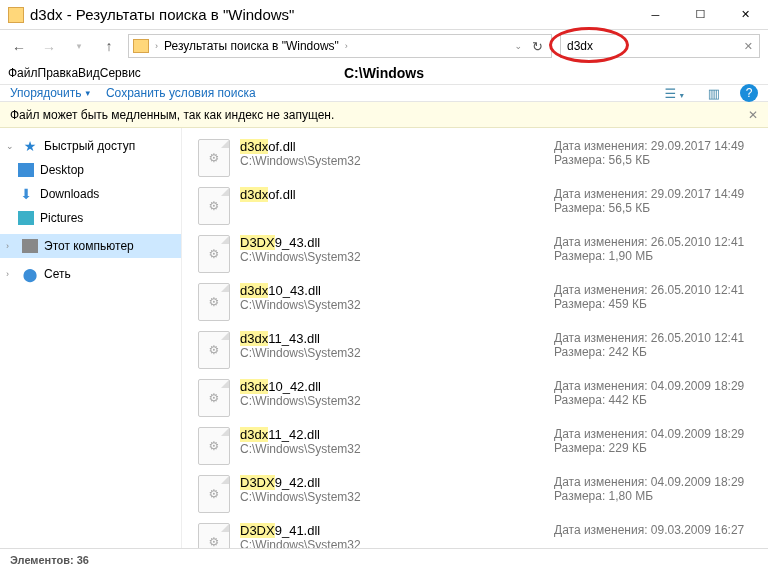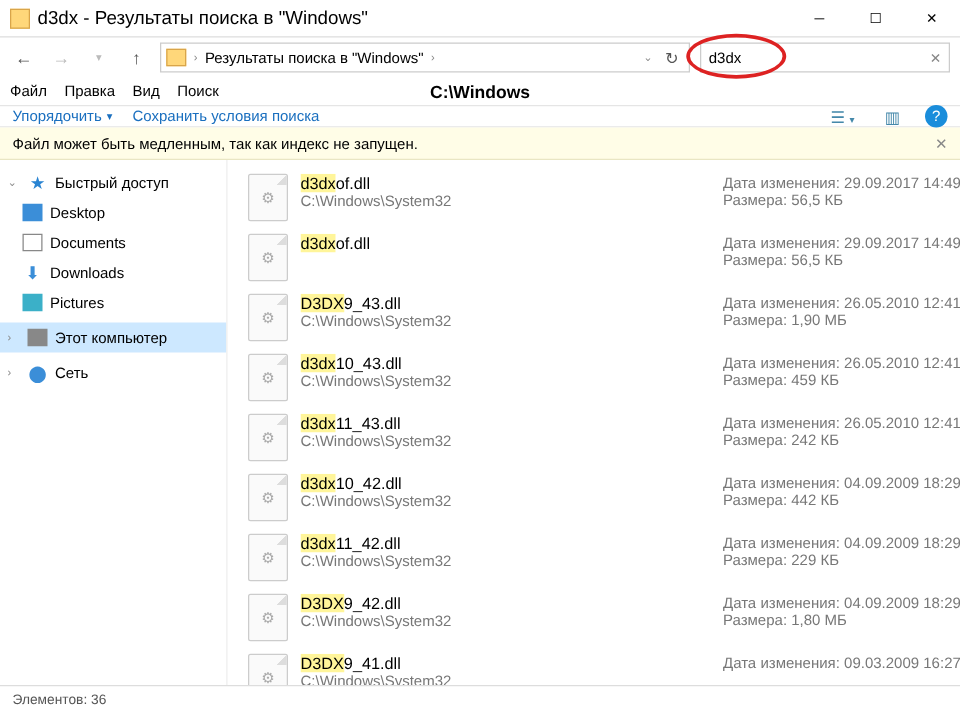--- a/index.html
+++ b/index.html
@@ -19,21 +19,21 @@
 .addrwrap .crumb { font-size: 12px; }
 .addrwrap .sep { color: #888; font-size: 9px; }
 .addrwrap .spacer { flex: 1; }
 .addrwrap .drop { color: #888; font-size: 9px; }
 .addrwrap .refresh { color: #555; font-size: 13px; padding: 0 4px; }
 .searchwrap { width: 200px; height: 24px; border: 1px solid #ccc; display: flex; align-items: center; padding: 0 6px; position: relative; }
 .searchwrap input { border: none; outline: none; flex: 1; font-size: 12px; }
 .searchwrap .clr { color: #888; font-size: 11px; }
 .redcircle { position: absolute; top: -8px; left: -12px; width: 80px; height: 36px; border: 3px solid #d22; border-radius: 50%; pointer-events: none; }
 
-.menubar { height: 22px; display: flex; align-items: center; padding: 0 8px; gap: 14px; font-size: 12px; position: relative; text-align: right; }
+.menubar { height: 22px; display: flex; align-items: center; padding: 0 8px; font-size: 12px; position: relative; text-align: right; }
 .menubar .bold { font-weight: bold; position: absolute; left: 50%; transform: translateX(-50%); font-size: 14px; }
 
 .cmdbar { height: 18px; border-top: 1px solid #e5e5e5; border-bottom: 1px solid #e5e5e5; display: flex; align-items: center; padding: 0 10px; gap: 16px; }
 .cmdbar .org { color: #1a6fbf; display: flex; align-items: center; gap: 4px; }
 .cmdbar .save { color: #1a6fbf; }
 .cmdbar .spacer { flex: 1; }
 .cmdbar .viewbtn { color: #48a; padding: 0 4px; font-size: 13px; }
 .cmdbar .help { width: 18px; height: 18px; border-radius: 50%; background: #1a8ddb; color: #fff; display: flex; align-items: center; justify-content: center; font-size: 12px; }
 
 .infobar { background: #fffde7; border-bottom: 1px solid #e9e6c3; height: 26px; display: flex; align-items: center; padding: 0 10px; font-size: 12px; }
@@ -57,23 +57,23 @@
 
 .list { flex: 1; overflow-y: auto; overflow-x: hidden; padding: 6px 4px 6px 16px; }
 .row { display: flex; align-items: flex-start; padding: 5px 0; gap: 10px; }
 .row .ficon { width: 32px; height: 38px; border: 1px solid #ccc; background: #fafafa; border-radius: 2px; display: flex; align-items: center; justify-content: center; font-size: 12px; color: #aaa; flex-shrink: 0; position: relative; }
 .row .ficon::before { content: ""; position: absolute; top: 0; right: 0; width: 8px; height: 8px; background: linear-gradient(135deg, transparent 49%, #ddd 51%); }
 .row .mid { flex: 1; min-width: 0; }
 .row .name { font-size: 13px; white-space: nowrap; overflow: hidden; text-overflow: ellipsis; }
 .row .name .hl { background: #fff59a; }
 .row .path { color: #777; font-size: 12px; white-space: nowrap; overflow: hidden; text-overflow: ellipsis; }
 .row .meta { width: 210px; flex-shrink: 0; color: #777; font-size: 12px; }
-.row .meta div { white-space: nowrap; margin-left: 24px; }
-
-.status { height: 22px; border-top: 1px solid #ddd; display: flex; align-items: center; padding: 0 10px; font-size: 11px; color: #555; }
+.row .meta div { white-space: nowrap; }
+
+.status { height: 22px; border-top: 1px solid #ddd; display: flex; align-items: center; padding: 0 10px; font-size: 11px; color: #555; font-weight: bold; }
 
 ::-webkit-scrollbar { width: 16px; }
 ::-webkit-scrollbar-track { background: #f0f0f0; }
 ::-webkit-scrollbar-thumb { background: #c7c7c7; }
 </style>
 </head>
 <body>
 
 <div class="titlebar">
   <div class="icon"></div>
@@ -103,21 +103,21 @@
     <div class="redcircle"></div>
     <input value="d3dx" style="">
     <span class="clr">✕</span>
   </div>
 </div>
 
 <div class="menubar">
   <span>Файл</span>
   <span>Правка</span>
   <span>Вид</span>
-  <span>Поиск</span>
+  <span>Сервис</span>
   <span class="bold">C:\Windows</span>
 </div>
 
 <div class="cmdbar">
   <span class="org">
       <span>Упорядочить</span> 
       <span style="font-size:9px">▾</span>
     </span>
   <span class="save">Сохранить условия поиска</span>
   <div class="spacer"></div>
@@ -137,24 +137,20 @@
       <div class="item hdr">
           <span class="chev">⌄</span>
           <span class="sicon star">★</span>
           <span>Быстрый доступ</span>
         </div>
       <div class="item">
           <span class="sicon desktop"></span>
           <span>Desktop</span>
         </div>
       <div class="item">
-          <span class="sicon doc"></span>
-          <span>Documents</span>
-        </div>
-      <div class="item">
           <span class="sicon dl">⬇</span>
           <span>Downloads</span>
         </div>
       <div class="item">
           <span class="sicon pic"></span>
           <span>Pictures</span>
         </div>
     </div>
     <div class="grp">
       <div class="item hdr sel">

